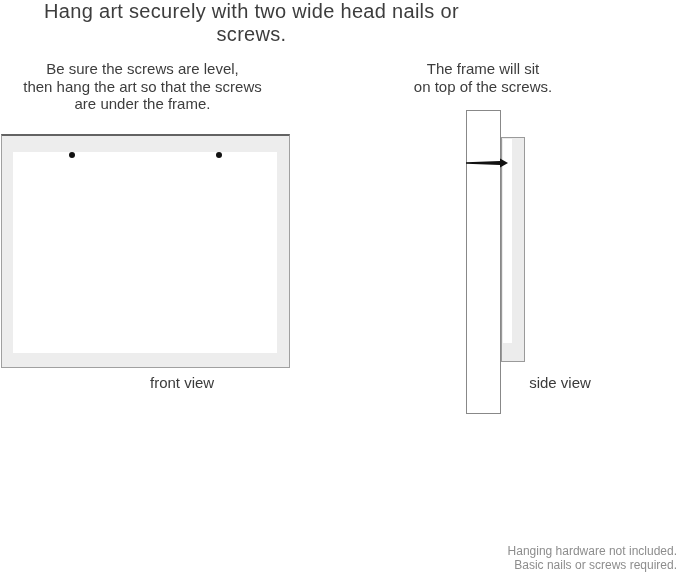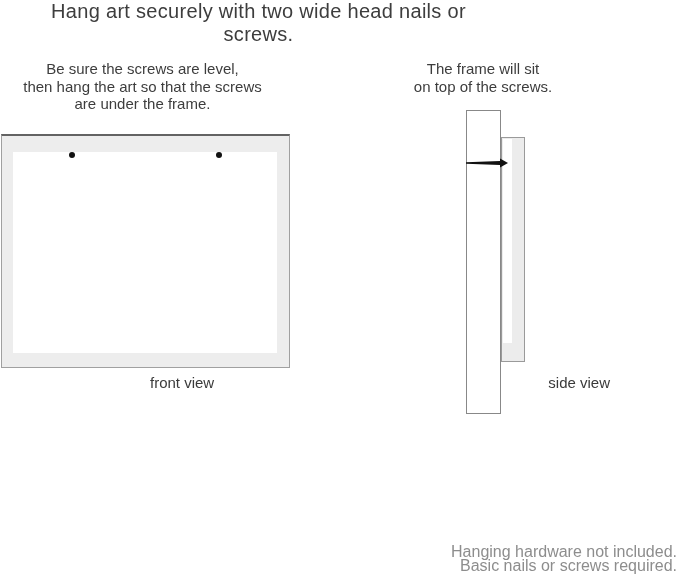--- a/index.html
+++ b/index.html
@@ -10,21 +10,21 @@
   }
   .canvas {
     position: relative;
     width: 679px;
     height: 577px;
     background: #ffffff;
     overflow: hidden;
   }
   .title {
     position: absolute;
-    left: 16px;
+    left: 9px;
     top: 0;
     width: 485px;
     margin: 0;
     text-align: center;
     font-size: 20px;
     font-weight: 300;
     letter-spacing: 0.3px;
     color: #3d3d3d;
     white-space: pre-line;
   }
@@ -76,21 +76,21 @@
   }
   .nail-dot.dot-left  { left: 67px;  top: 16px; }
   .nail-dot.dot-right { left: 214px; top: 16px; }
   .view-label {
     position: absolute;
     font-size: 15px;
     font-weight: 300;
     color: #3a3a3a;
   }
   .view-label.front { left: 150px; top: 374px; width: 145px; text-align: left; }
-  .view-label.side  { left: 510px; top: 374px; width: 100px; text-align: right; }
+  .view-label.side  { left: 510px; top: 374px; width: 100px; text-align: center; }
   
   .side-frame-profile {
     position: absolute;
     left: 501px;
     top: 137px;
     width: 22px;
     height: 223px;
     background: #ececec;
     border: 1px solid #9a9a9a;
     z-index: 1;
@@ -118,21 +118,21 @@
     left: 458px;
     top: 155px;
     z-index: 3;
   }
   
   .footer-note {
     position: absolute;
     right: 2px;
     top: 545px;
     text-align: right;
-    font-size: 16px;
+    font-size: 12px;
     font-weight: 300;
     line-height: 13.5px;
     color: #8d8d8d;
     white-space: pre-line;
   }
 </style>
 </head>
 <body>
 
 <div class="canvas">

